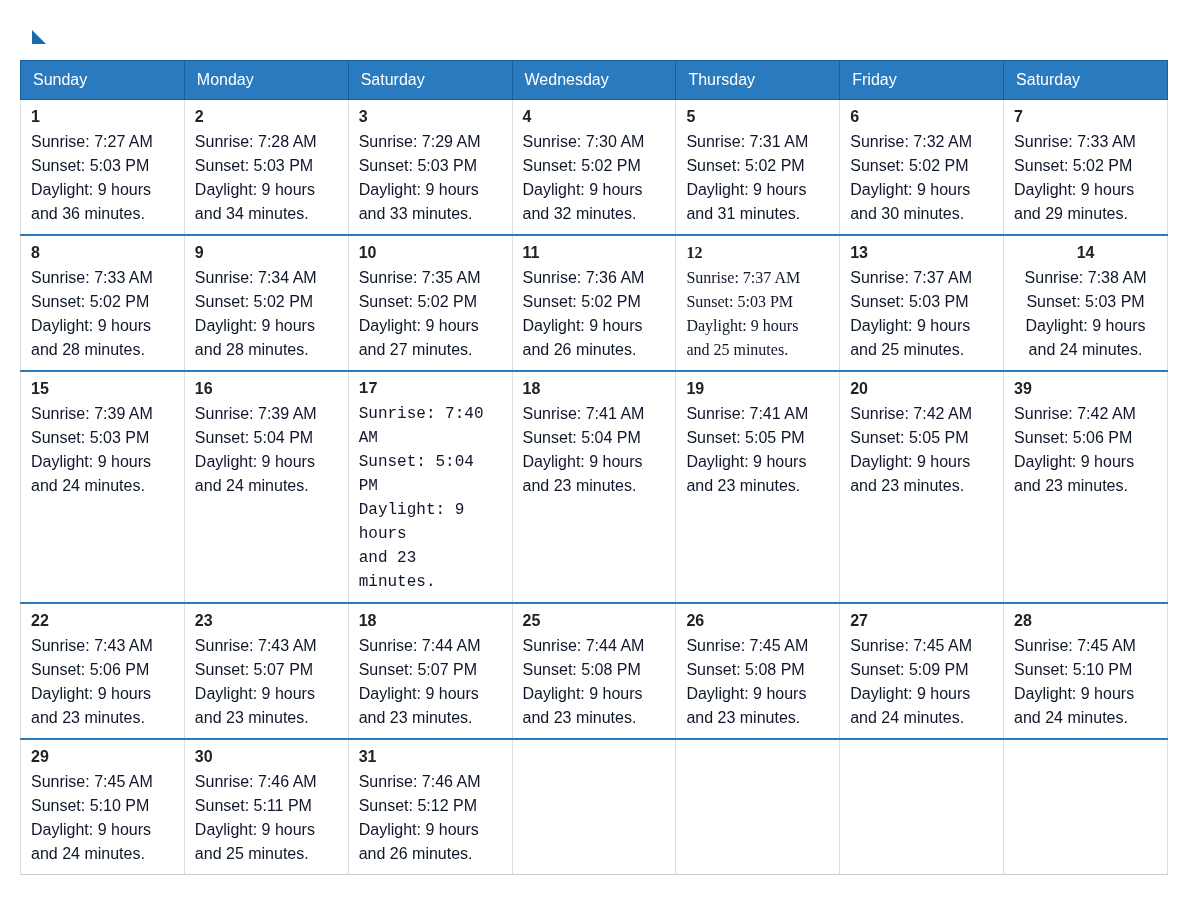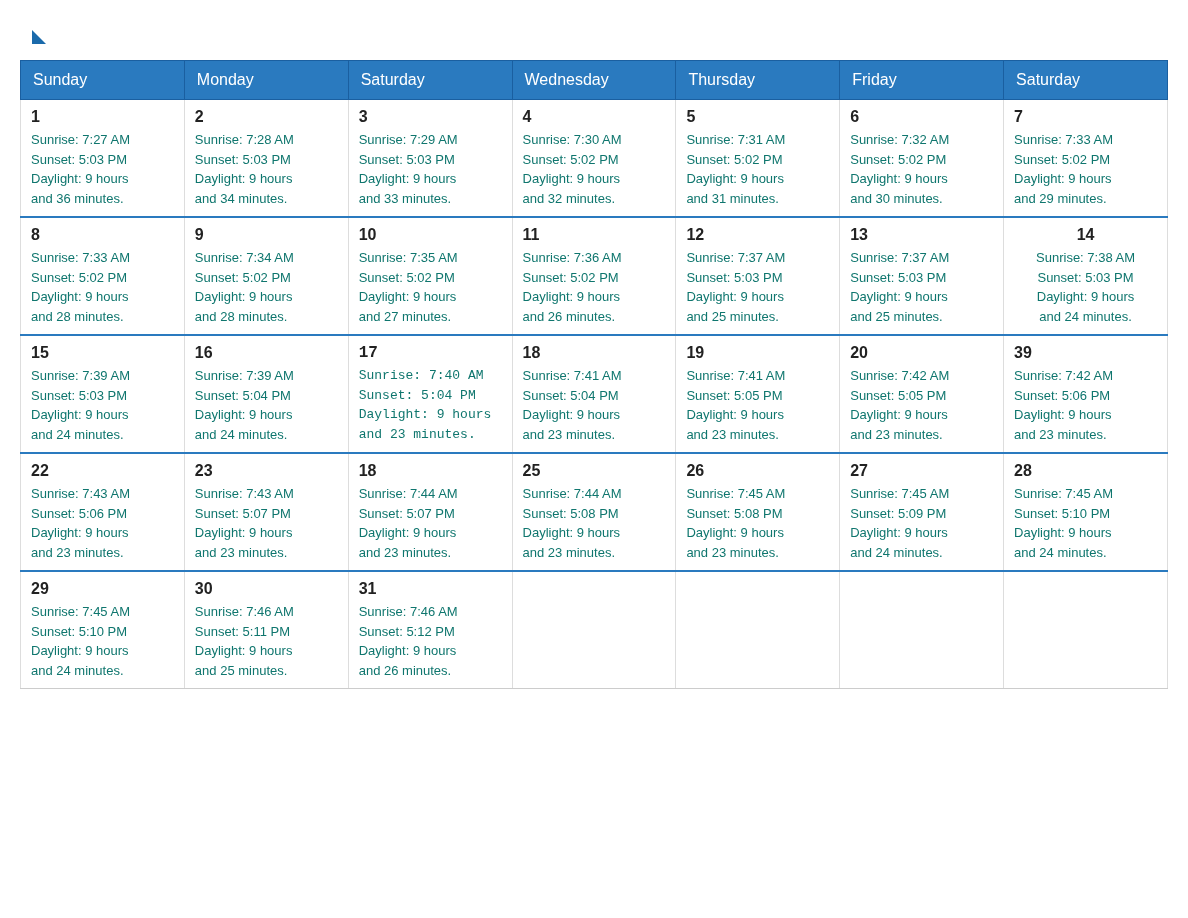--- a/index.html
+++ b/index.html
@@ -83,23 +83,23 @@
       color: #333;
       min-height: 100px;
     }
     .day-number {
       font-size: 16px;
       font-weight: bold;
       color: #222;
       margin-bottom: 4px;
     }
     .day-info {
-      font-size: 13px;
+      font-size: 16px;
       line-height: 1.5;
-      color: #0f766e;
+      color: #0f172a;
     }
     .calendar tr:last-child td {
       border-bottom: 1px solid #ccc;
     }
     .row-divider {
       border-top: 2px solid #2a7abf !important;
     }
     .empty-cell {
       background: #fff;
     }
@@ -174,21 +174,21 @@
           <div class="day-info">Sunrise: 7:34 AM<br>Sunset: 5:02 PM<br>Daylight: 9 hours<br>and 28 minutes.</div>
         </td>
         <td class="row-divider" style="border-top: 2px solid rgb(42, 122, 191);">
           <div class="day-number">10</div>
           <div class="day-info">Sunrise: 7:35 AM<br>Sunset: 5:02 PM<br>Daylight: 9 hours<br>and 27 minutes.</div>
         </td>
         <td class="row-divider" style="border-top: 2px solid rgb(42, 122, 191); margin-top: 24px;">
           <div class="day-number">11</div>
           <div class="day-info">Sunrise: 7:36 AM<br>Sunset: 5:02 PM<br>Daylight: 9 hours<br>and 26 minutes.</div>
         </td>
-        <td class="row-divider" style="border-top: 2px solid rgb(42, 122, 191);">
+        <td class="row-divider" style="border-top: 2px solid rgb(42, 122, 191); font-family: Liberation Serif, serif;">
           <div class="day-number">12</div>
           <div class="day-info">Sunrise: 7:37 AM<br>Sunset: 5:03 PM<br>Daylight: 9 hours<br>and 25 minutes.</div>
         </td>
         <td class="row-divider" style="border-top: 2px solid rgb(42, 122, 191);">
           <div class="day-number">13</div>
           <div class="day-info">Sunrise: 7:37 AM<br>Sunset: 5:03 PM<br>Daylight: 9 hours<br>and 25 minutes.</div>
         </td>
         <td class="row-divider" style="border-top: 2px solid rgb(42, 122, 191); text-align: center;">
           <div class="day-number">14</div>
           <div class="day-info">Sunrise: 7:38 AM<br>Sunset: 5:03 PM<br>Daylight: 9 hours<br>and 24 minutes.</div>

